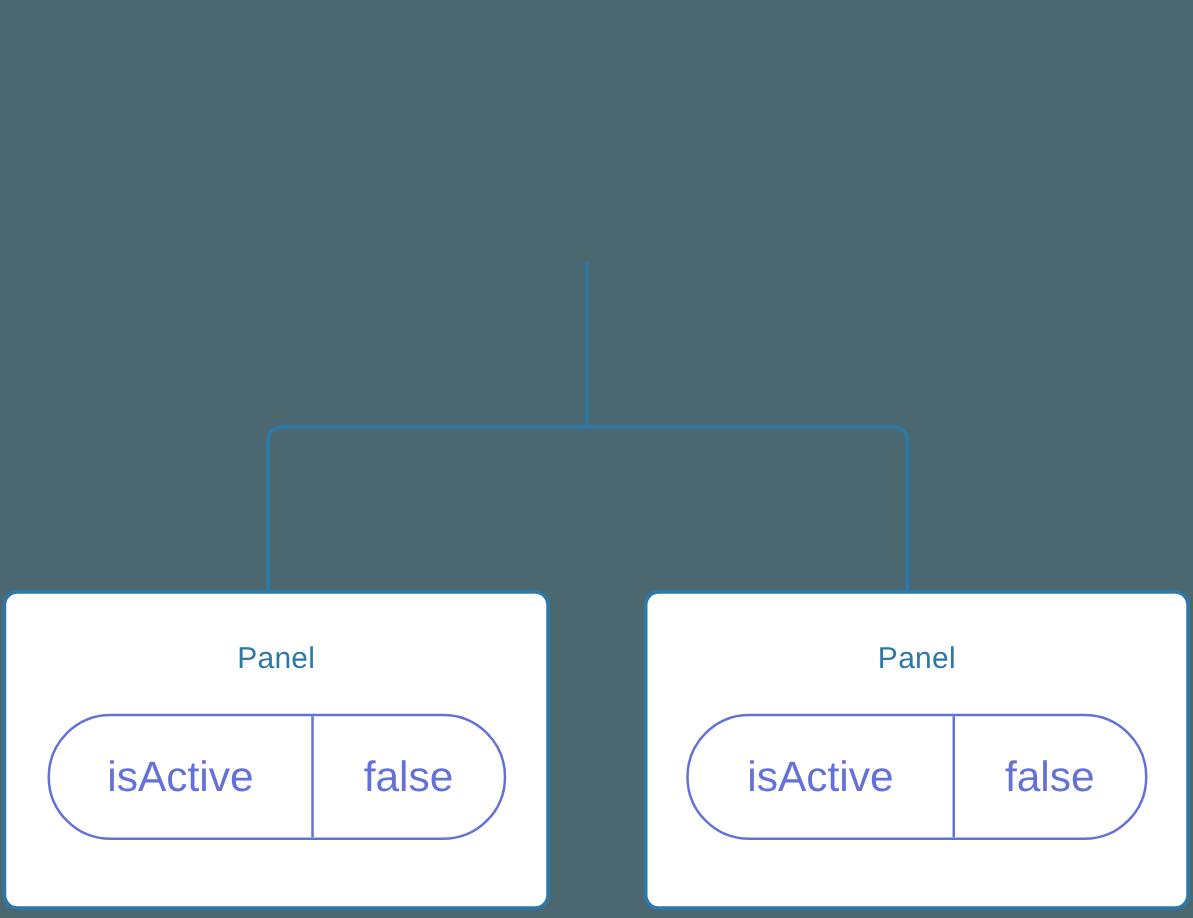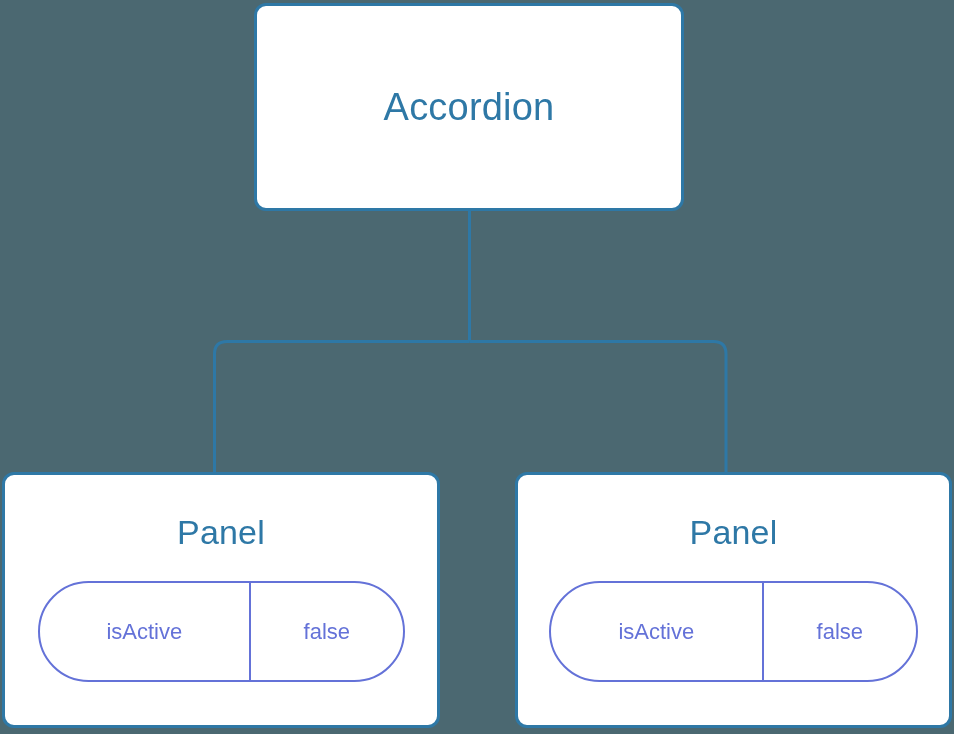--- a/index.html
+++ b/index.html
@@ -69,21 +69,21 @@
   .node-title {
     color: #2e78a6;
     font-size: 38px;
     font-weight: 400;
     line-height: 1;
     letter-spacing: 0.2px;
     white-space: nowrap;
   }
   .node-child-left .node-title,
   .node-child-right .node-title {
-    font-size: 34px;
+    font-size: 24px;
     margin-top: 40px;
   }
 
   
   .state-pill {
     position: relative;
     margin-top: 32px;
     height: 101px;
     border: 2px solid #6472d8;
     border-radius: 52px;
@@ -91,21 +91,21 @@
     display: flex;
     align-items: stretch;
     background: transparent;
   }
   .state-key,
   .state-value {
     display: flex;
     align-items: center;
     justify-content: center;
     color: #6472d8;
-    font-size: 22px;
+    font-size: 34px;
     line-height: 1;
     white-space: nowrap;
     box-sizing: border-box;
   }
   .state-key {
     width: 214px;
     border-right: 2px solid #6472d8;
   }
   .state-value {
     width: 153px;
@@ -120,23 +120,20 @@
 <body>
 
 <div id="diagram">
 
   <svg class="connector-layer" viewBox="0 0 954 734" width="954" height="734" aria-hidden="true">
     <path d="M 469.5 210 L 469.5 341.5" fill="none" stroke="#2e78a6" stroke-width="3" stroke-linecap="butt"></path>
     <path d="M 469.5 341.5 L 227 341.5 Q 214.5 341.5 214.5 354 L 214.5 474" fill="none" stroke="#2e78a6" stroke-width="3" stroke-linecap="butt"></path>
     <path d="M 469.5 341.5 L 713.5 341.5 Q 726 341.5 726 354 L 726 474" fill="none" stroke="#2e78a6" stroke-width="3" stroke-linecap="butt"></path>
   </svg>
 
-  <div class="node node-root">
-    <div class="node-title">Accordion</div>
-  </div>
 
   <div class="node node-child-left">
     <div class="node-title">Panel</div>
     <div class="state-pill pill-left">
       <div class="state-key">isActive</div>
       <div class="state-value">false</div>
     </div>
   </div>
 
   <div class="node node-child-right">

